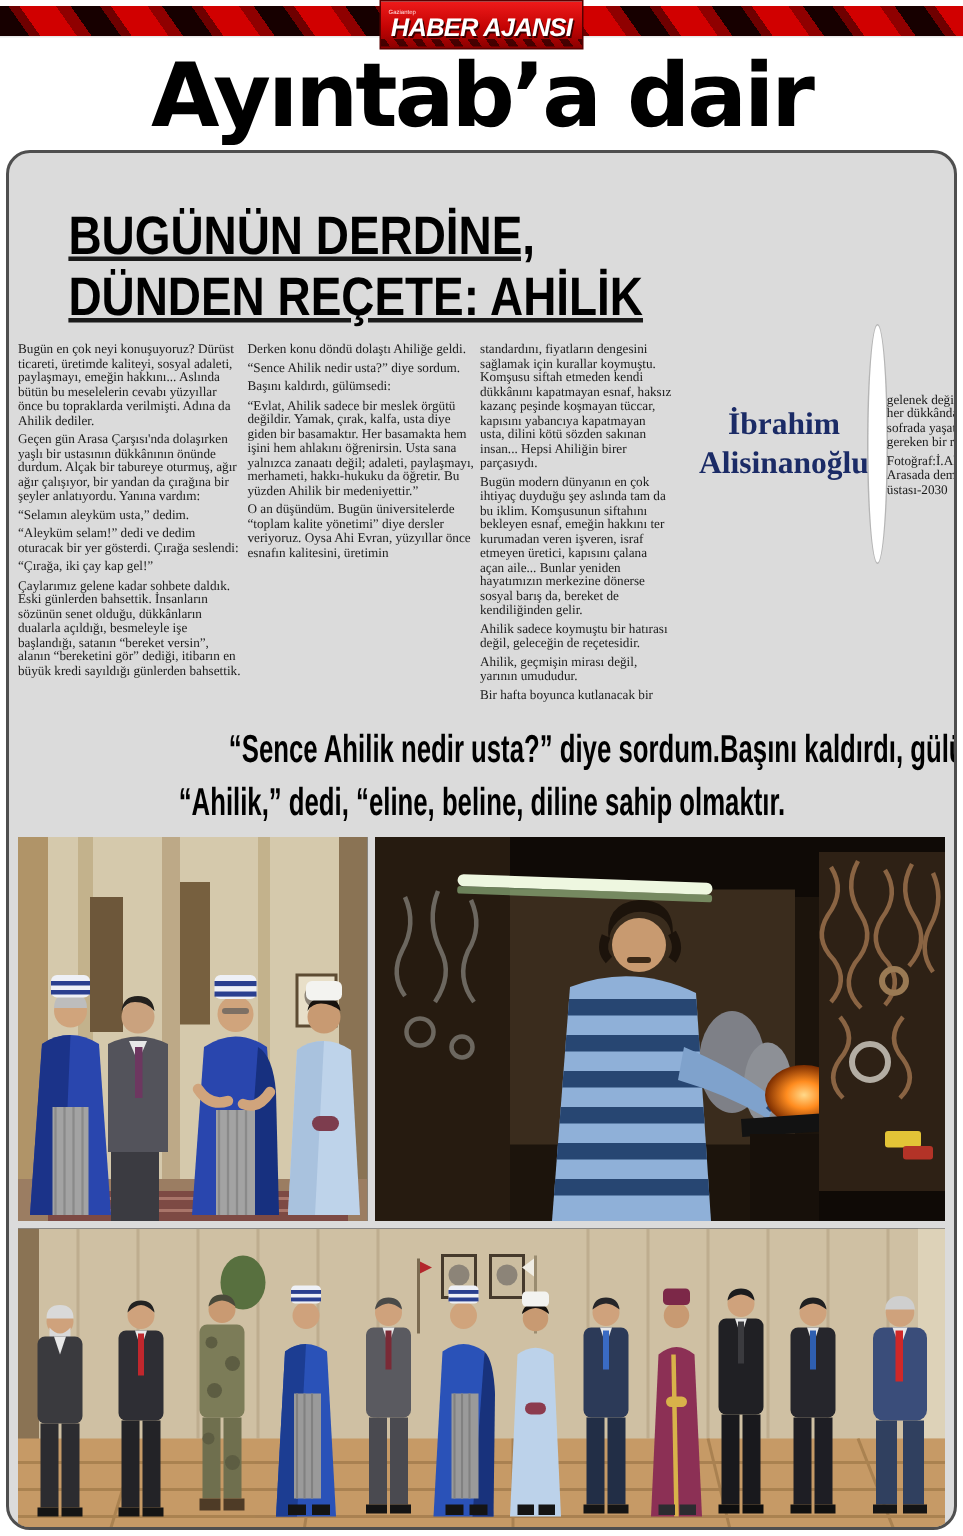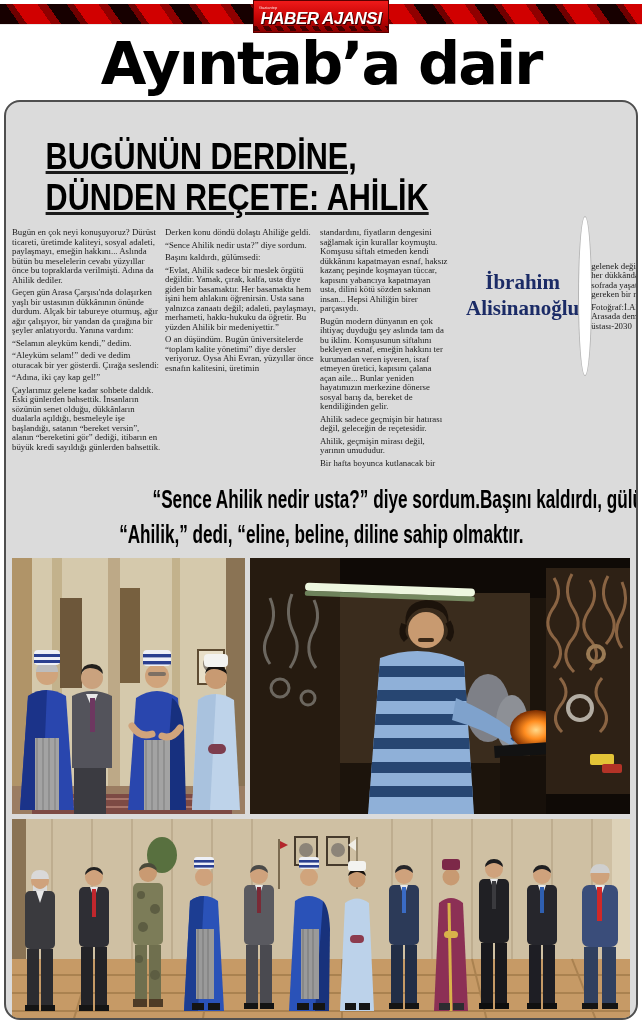--- a/index.html
+++ b/index.html
@@ -81,36 +81,36 @@
     <div class="article-body">
       <div class="left-part">
         <div class="headline">
           <span class="hl">BUGÜNÜN DERDİNE,</span>
           <span class="hl">DÜNDEN REÇETE: AHİLİK</span>
         </div>
         <div class="text-cols">
           <div class="tcol col-1">
             <p>Bugün en çok neyi konuşuyoruz? Dürüst ticareti, üretimde kaliteyi, sosyal adaleti, paylaşmayı, emeğin hakkını... Aslında bütün bu meselelerin cevabı yüzyıllar önce bu topraklarda verilmişti. Adına da Ahilik dediler.</p>
             <p>Geçen gün Arasa Çarşısı'nda dolaşırken yaşlı bir ustasının dükkânının önünde durdum. Alçak bir tabureye oturmuş, ağır ağır çalışıyor, bir yandan da çırağına bir şeyler anlatıyordu. Yanına vardım:</p>
-            <p>“Selamın aleyküm kendi,” dedim.</p>
+            <p>“Selamın aleyküm usta,” dedim.</p>
             <p>“Aleyküm selam!” dedi ve dedim oturacak bir yer gösterdi. Çırağa seslendi:</p>
-            <p>“Adına, iki çay kap gel!”</p>
+            <p>“Çırağa, iki çay kap gel!”</p>
             <p>Çaylarımız gelene kadar sohbete daldık. Eski günlerden bahsettik. İnsanların sözünün senet olduğu, dükkânların dualarla açıldığı, besmeleyle işe başlandığı, satanın “bereket versin”, alanın “bereketini gör” dediği, itibarın en büyük kredi sayıldığı günlerden bahsettik.</p>
           </div>
           <div class="tcol col-2">
             <p>Derken konu döndü dolaştı Ahiliğe geldi.</p>
             <p>“Sence Ahilik nedir usta?” diye sordum.</p>
             <p>Başını kaldırdı, gülümsedi:</p>
             <p>“Evlat, Ahilik sadece bir meslek örgütü değildir. Yamak, çırak, kalfa, usta diye giden bir basamaktır. Her basamakta hem işini hem ahlakını öğrenirsin. Usta sana yalnızca zanaatı değil; adaleti, paylaşmayı, merhameti, hakkı-hukuku da öğretir. Bu yüzden Ahilik bir medeniyettir.”</p>
             <p>O an düşündüm. Bugün üniversitelerde “toplam kalite yönetimi” diye dersler veriyoruz. Oysa Ahi Evran, yüzyıllar önce esnafın kalitesini, üretimin</p>
           </div>
           <div class="tcol col-3">
             <p>standardını, fiyatların dengesini sağlamak için kurallar koymuştu. Komşusu siftah etmeden kendi dükkânını kapatmayan esnaf, haksız kazanç peşinde koşmayan tüccar, kapısını yabancıya kapatmayan usta, dilini kötü sözden sakınan insan... Hepsi Ahiliğin birer parçasıydı.</p>
             <p>Bugün modern dünyanın en çok ihtiyaç duyduğu şey aslında tam da bu iklim. Komşusunun siftahını bekleyen esnaf, emeğin hakkını ter kurumadan veren işveren, israf etmeyen üretici, kapısını çalana açan aile... Bunlar yeniden hayatımızın merkezine dönerse sosyal barış da, bereket de kendiliğinden gelir.</p>
-            <p>Ahilik sadece geçmişin bir hatırası değil, geleceğin de reçetesidir.</p>
+            <p>Ahilik sadece koymuştu bir hatırası değil, geleceğin de reçetesidir.</p>
             <p>Ahilik, geçmişin mirası değil, yarının umududur.</p>
             <p>Bir hafta boyunca kutlanacak bir</p>
           </div>
         </div>
       </div>
 
       <div class="right-part">
         <div class="author-name">
           <span>İbrahim</span><br>
           <span>Alisinanoğlu</span>

